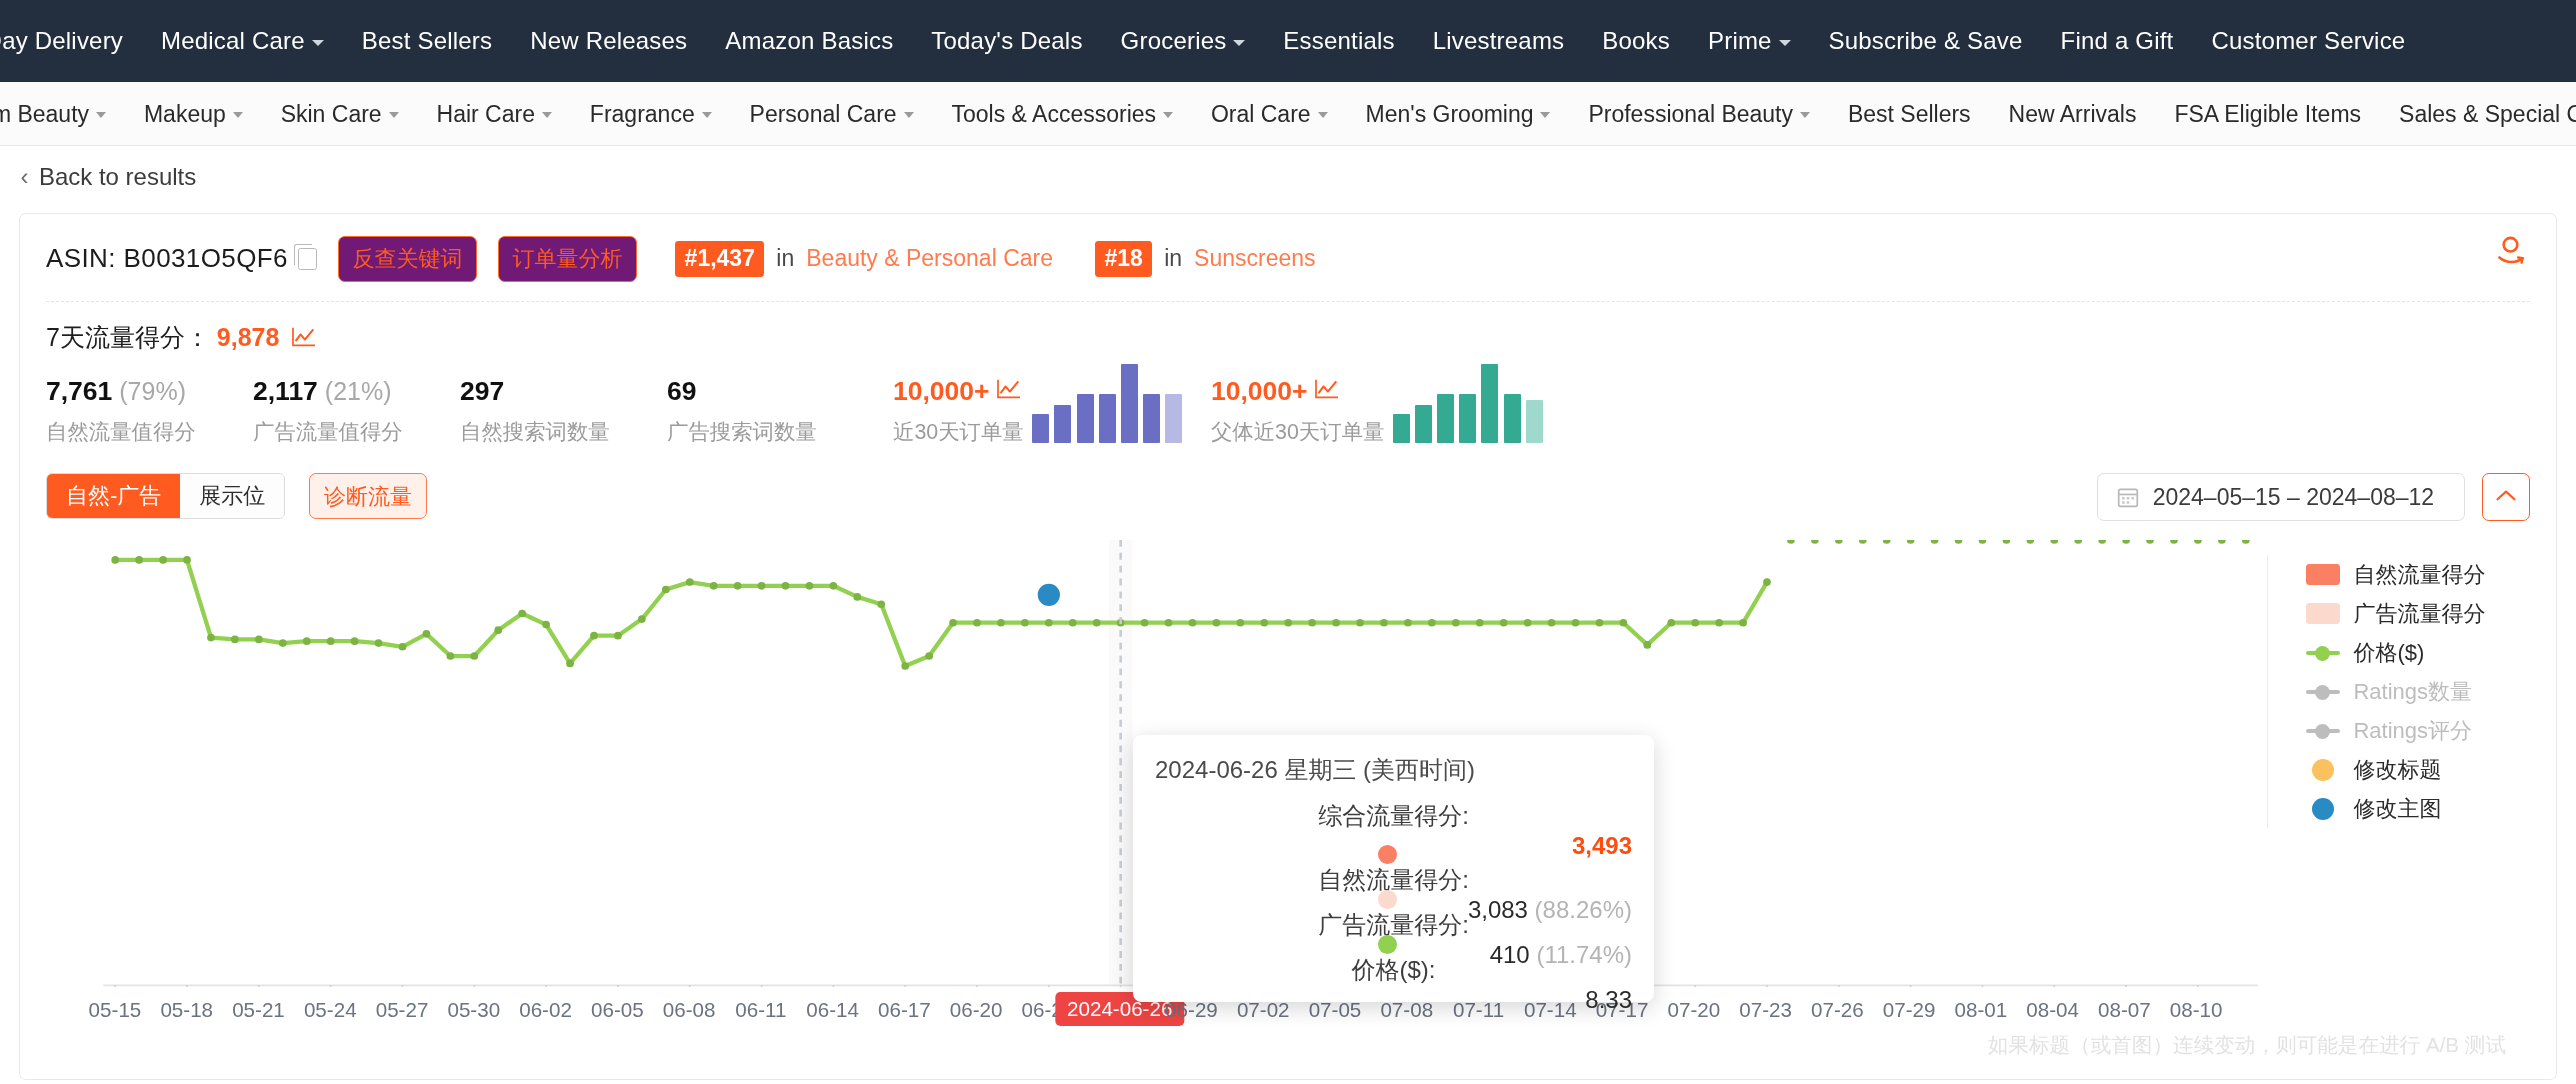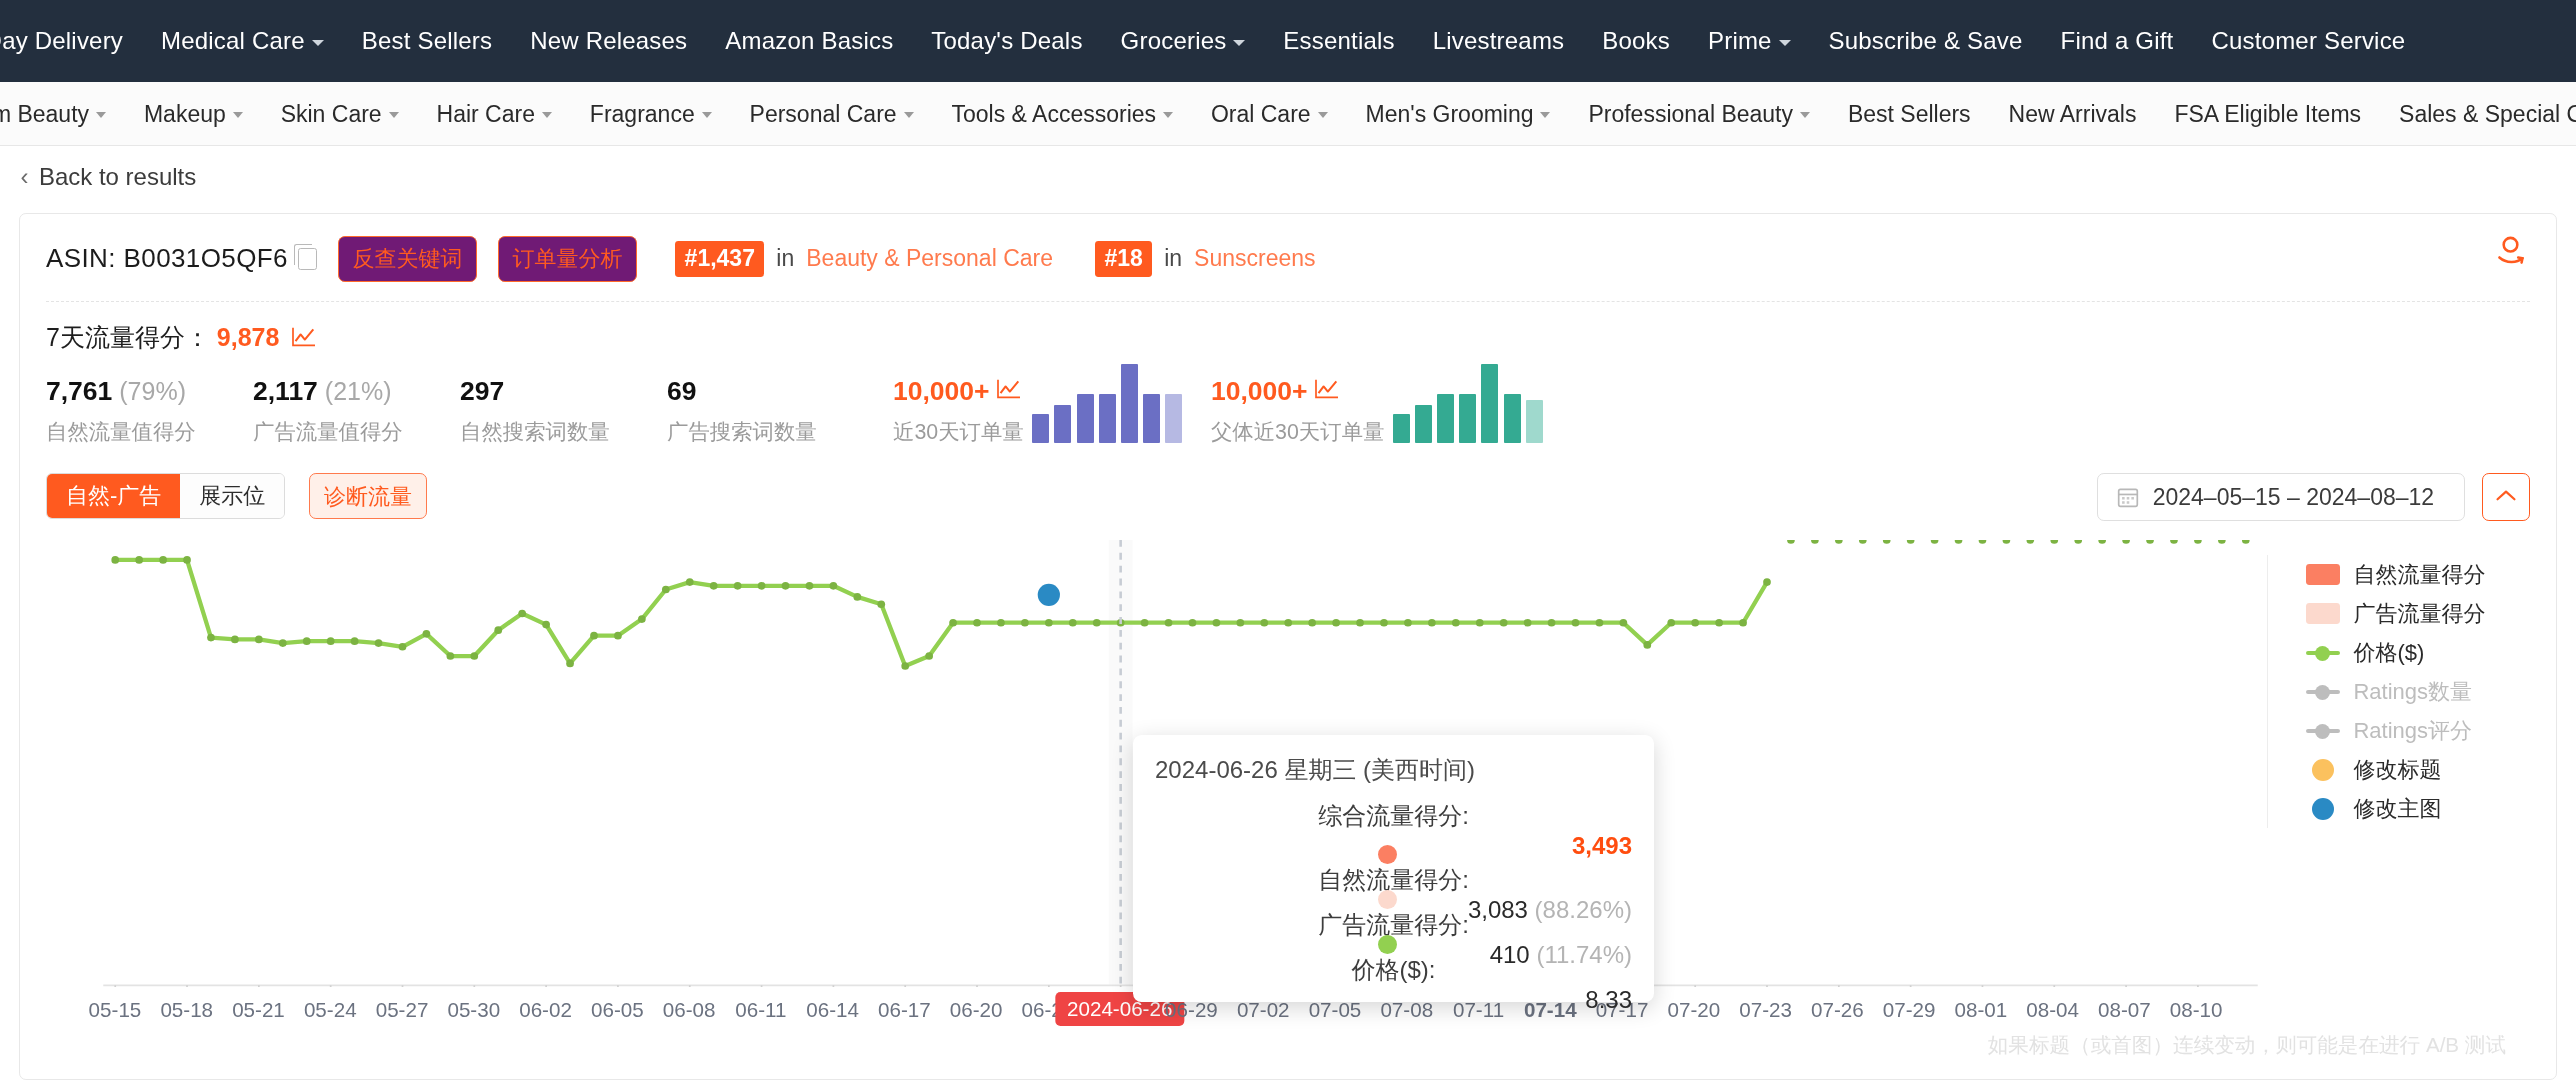--- a/index.html
+++ b/index.html
@@ -845,21 +845,21 @@
         <span class="x-tick" style="left: 33.8889%;">06-14</span>
         <span class="x-tick" style="left: 37.2222%;">06-17</span>
         <span class="x-tick" style="left: 40.5556%;">06-20</span>
         <span class="x-tick" style="left: 43.8889%;">06-23</span>
         <span class="x-tick highlight" style="left: 47.2222%;">2024-06-26</span>
         <span class="x-tick" style="left: 50.5556%;">06-29</span>
         <span class="x-tick" style="left: 53.8889%;">07-02</span>
         <span class="x-tick" style="left: 57.2222%;">07-05</span>
         <span class="x-tick" style="left: 60.5556%;">07-08</span>
         <span class="x-tick" style="left: 63.8889%;">07-11</span>
-        <span class="x-tick" style="left: 67.2222%; font-weight: bold;">07-14</span>
+        <span class="x-tick" style="left: 67.2222%;">07-14</span>
         <span class="x-tick" style="left: 70.5556%;">07-17</span>
         <span class="x-tick" style="left: 73.8889%;">07-20</span>
         <span class="x-tick" style="left: 77.2222%;">07-23</span>
         <span class="x-tick" style="left: 80.5556%;">07-26</span>
         <span class="x-tick" style="left: 83.8889%;">07-29</span>
         <span class="x-tick" style="left: 87.2222%;">08-01</span>
         <span class="x-tick" style="left: 90.5556%;">08-04</span>
         <span class="x-tick" style="left: 93.8889%;">08-07</span>
         <span class="x-tick" style="left: 97.2222%;">08-10</span>
       </div>

